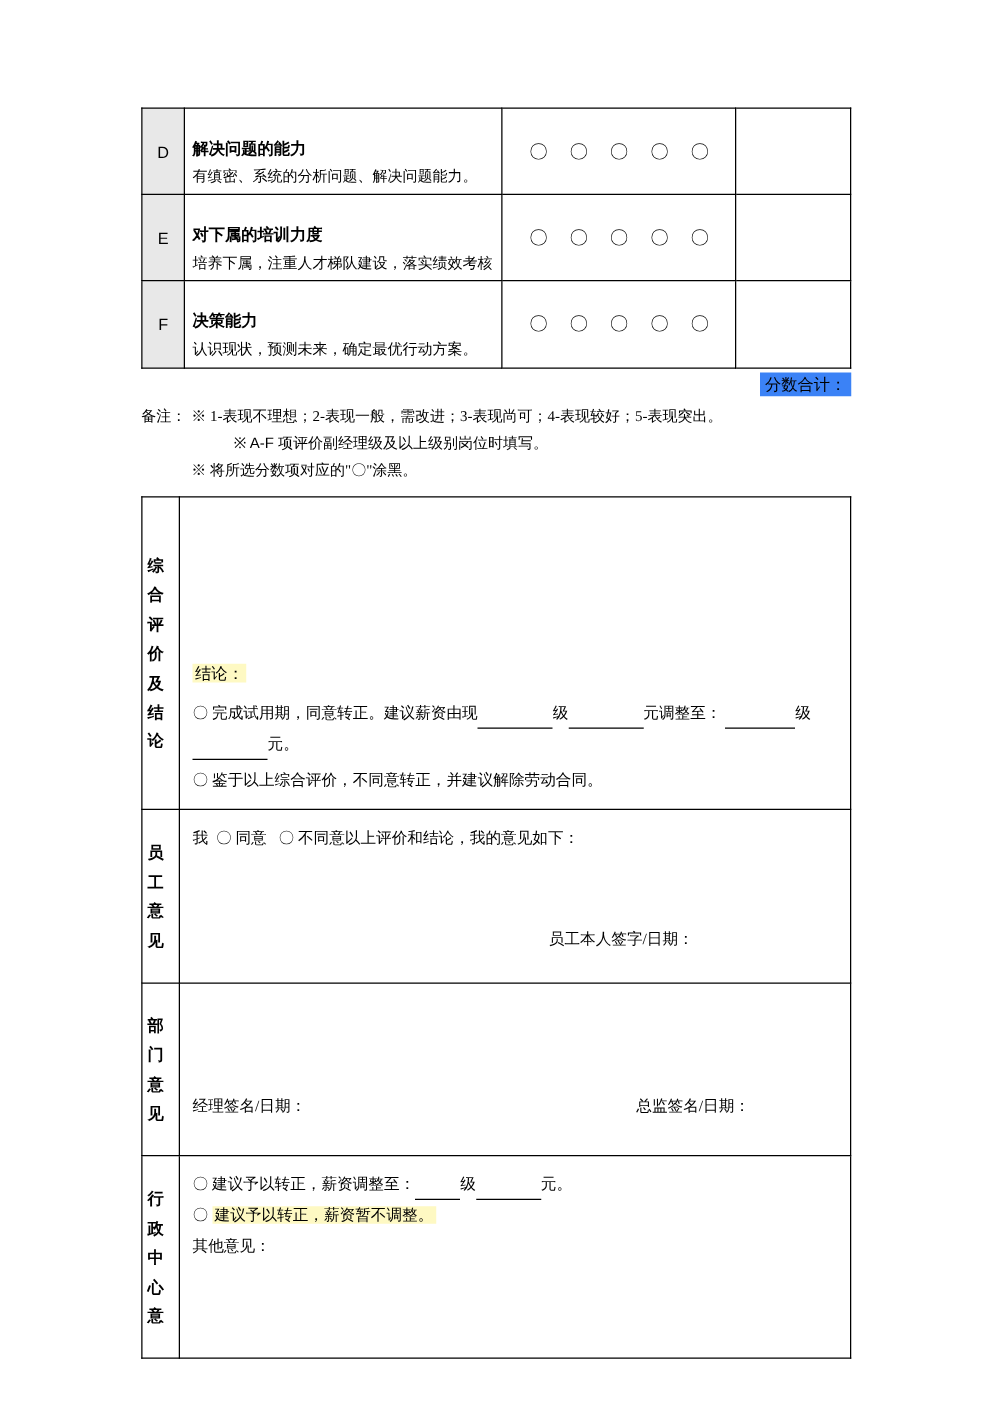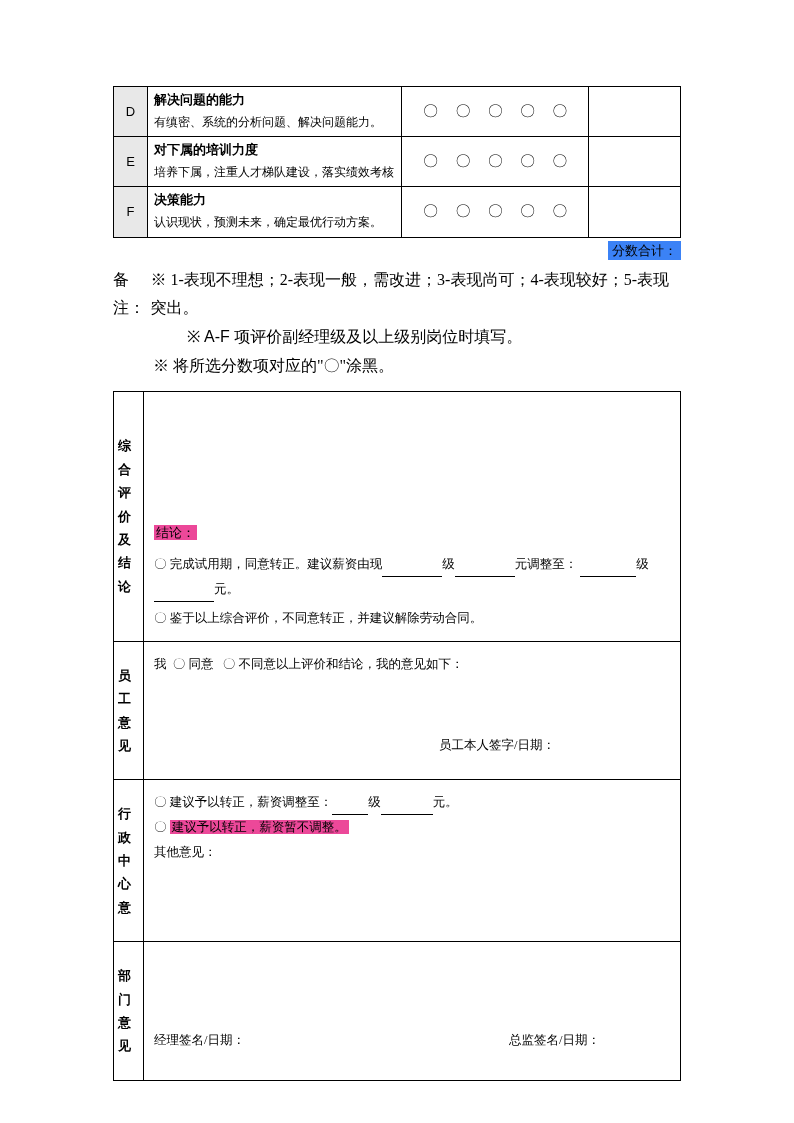--- a/index.html
+++ b/index.html
@@ -13,37 +13,37 @@
     }
     .page { width: 100%; }
     table { border-collapse: collapse; width: 100%; }
     td { border: 1px solid #000; vertical-align: top; padding: 4px 6px; }
     
     .rating-table .letter-col { width: 34px; text-align: center; vertical-align: middle; background: #e8e8e8; font-family: Arial, sans-serif; }
     .rating-table .desc-col { width: 254px; }
     .rating-table .circle-col { width: 186px; text-align: center; vertical-align: middle; }
     .rating-table .last-col { width: 92px; }
     
-    .title { font-weight: bold; margin-bottom: 4px; font-family: Arial, "SimHei", sans-serif; font-size: 13px; }
+    .title { font-weight: bold; margin-bottom: 4px; font-family: Arial, "SimHei", sans-serif; font-size: 13px; margin-top: 19px; }
     .desc { font-size: 12px; line-height: 1.6; }
     .circles { display: flex; justify-content: space-around; padding: 0 6px; }
     .circle { font-family: "MS Gothic", sans-serif; font-size: 15px; }
     
     .score-total { text-align: right; margin: 4px 0 6px 0; }
     .score-total span { background: #3b82f6; padding: 2px 4px; font-family: "SimHei", sans-serif; }
     
-    .notes { font-size: 16px; line-height: 1.8; margin-bottom: 10px; }
+    .notes { font-size: 12px; line-height: 1.8; margin-bottom: 10px; }
     .note-line { display: flex; }
     .note-label { width: 40px; }
     .note-bold { font-weight: normal; font-family: "SimHei", sans-serif; margin-left: 34px; }
     
     .eval-table .side-label { width: 30px; text-align: left; vertical-align: middle; padding: 22px 4px; line-height: 1.8; font-weight: bold; }
     .eval-table .content-cell { padding: 10px 10px; font-size: 12.5px; line-height: 2; }
     
-    .highlighted { background: #ec4899; padding: 0 2px; }
+    .highlighted { background: #fef9c3; padding: 0 2px; }
     .blank { display: inline-block; border-bottom: 1px solid #000; height: 14px; vertical-align: bottom; }
     .blank-60 { width: 60px; }
     .blank-70 { width: 52px; }
     .blank-56 { width: 56px; }
     .blank-48 { width: 36px; }
     
     .sig-row { display: flex; justify-content: space-between; }
     
     .conclusion-h { font-family: "SimHei", sans-serif; font-size: 13px; }
     .opt-mark { font-family: "MS Gothic", sans-serif; }
@@ -158,40 +158,40 @@
           &nbsp;<span class="opt-mark">〇</span>
           <span>同意</span>
           &nbsp;&nbsp;<span class="opt-mark">〇</span>
           <span>不同意以上评价和结论，我的意见如下：</span>
         </div>
         <div style="height:56px;"></div>
         <div style="text-align:center; padding-left:170px;">员工本人签字/日期：</div>
       </td>
     </tr>
     <tr>
+      <td class="side-label">部门意见</td>
+      <td class="content-cell">
+        <div style="height:76px;"></div>
+        <div class="sig-row">
+          <span>经理签名/日期：</span>
+          <span style="padding-right:70px;">总监签名/日期：</span>
+        </div>
+      </td>
+    </tr>
+    <tr>
       <td class="side-label" style="border-bottom:1px solid #000;">行政中心意</td>
       <td class="content-cell" style="border-bottom:1px solid #000;">
         <div>
           <span class="opt-mark">〇</span>
           <span>建议予以转正，薪资调整至：</span><span class="blank blank-48"></span><span>级</span><span class="blank blank-70"></span><span>元。</span>
         </div>
         <div>
           <span class="opt-mark">〇</span>
           <span class="highlighted">建议予以转正，薪资暂不调整。</span>
         </div>
         <div>其他意见：</div>
         <div style="height:8px;"></div>
       </td>
     </tr>
-    <tr>
-      <td class="side-label">部门意见</td>
-      <td class="content-cell">
-        <div style="height:76px;"></div>
-        <div class="sig-row">
-          <span>经理签名/日期：</span>
-          <span style="padding-right:70px;">总监签名/日期：</span>
-        </div>
-      </td>
-    </tr>
   </tbody>
     </table>
 
 </div>
 
 </body></html>

